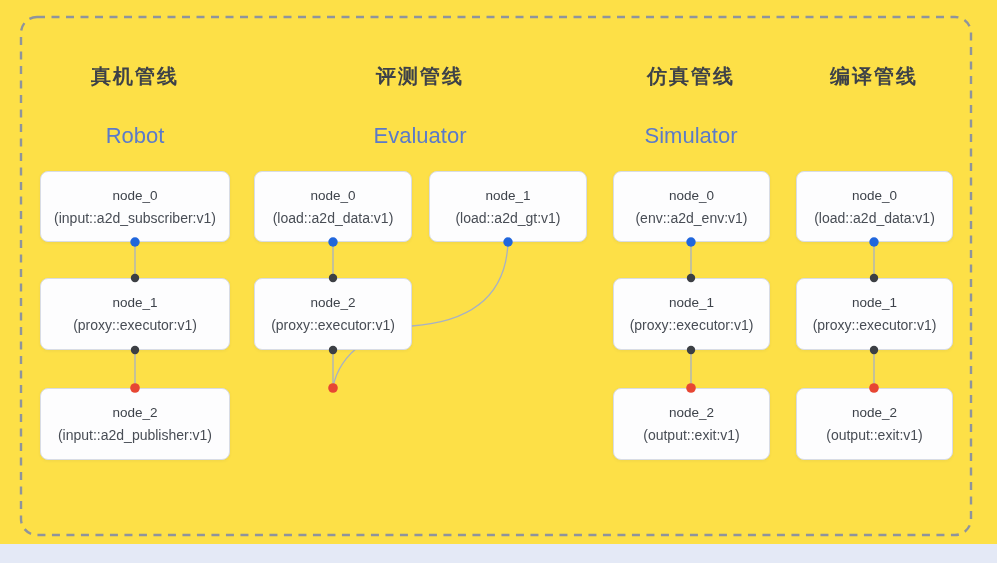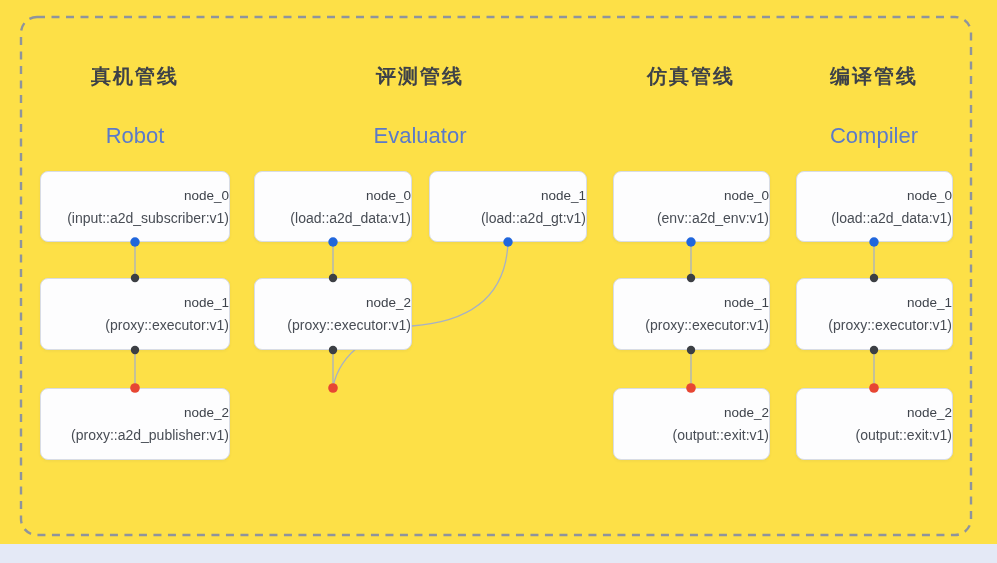--- a/index.html
+++ b/index.html
@@ -24,21 +24,21 @@
   .layer-under { z-index: 1; }
   .node {
     position: absolute;
     z-index: 2;
     background: #fdfdfe;
     border: 1px solid #d8dce5;
     border-radius: 8px;
     box-shadow: 0 1px 3px rgba(60,70,110,0.07);
     display: flex;
     flex-direction: column;
-    align-items: flex-end;
+    align-items: center;
     justify-content: center;
     box-sizing: border-box;
     text-align: center;
   }
   .node-name {
     font-size: 13.5px;
     line-height: 22px;
     color: #3e434b;
   }
   .node-type {
@@ -93,33 +93,33 @@
     </g>
   </svg>
 
   <div class="hdr hdr-zh" style="left:25px">真机管线</div>
   <div class="hdr hdr-zh" style="left:310px">评测管线</div>
   <div class="hdr hdr-zh" style="left:764px">编译管线</div>
   <div class="hdr hdr-zh" style="left:581px">仿真管线</div>
 
   <div class="hdr hdr-en" style="left:25px">Robot</div>
   <div class="hdr hdr-en" style="left:310px">Evaluator</div>
-  <div class="hdr hdr-en" style="left:764px">Compiler</div>
+  <div class="hdr hdr-en" style="left:581px">Simulator</div>
 
   <div class="node" style="left:40px;top:171px;width:190px;height:71px">
     <div class="node-name">node_0</div>
     <div class="node-type">(input::a2d_subscriber:v1)</div>
   </div>
   <div class="node" style="left:40px;top:278px;width:190px;height:72px">
     <div class="node-name">node_1</div>
     <div class="node-type">(proxy::executor:v1)</div>
   </div>
   <div class="node" style="left:40px;top:388px;width:190px;height:72px">
     <div class="node-name">node_2</div>
-    <div class="node-type">(proxy::a2d_publisher:v1)</div>
+    <div class="node-type">(input::a2d_publisher:v1)</div>
   </div>
 
   <div class="node" style="left:254px;top:171px;width:158px;height:71px">
     <div class="node-name">node_0</div>
     <div class="node-type">(load::a2d_data:v1)</div>
   </div>
   <div class="node" style="left:429px;top:171px;width:158px;height:71px">
     <div class="node-name">node_1</div>
     <div class="node-type">(load::a2d_gt:v1)</div>
   </div>

